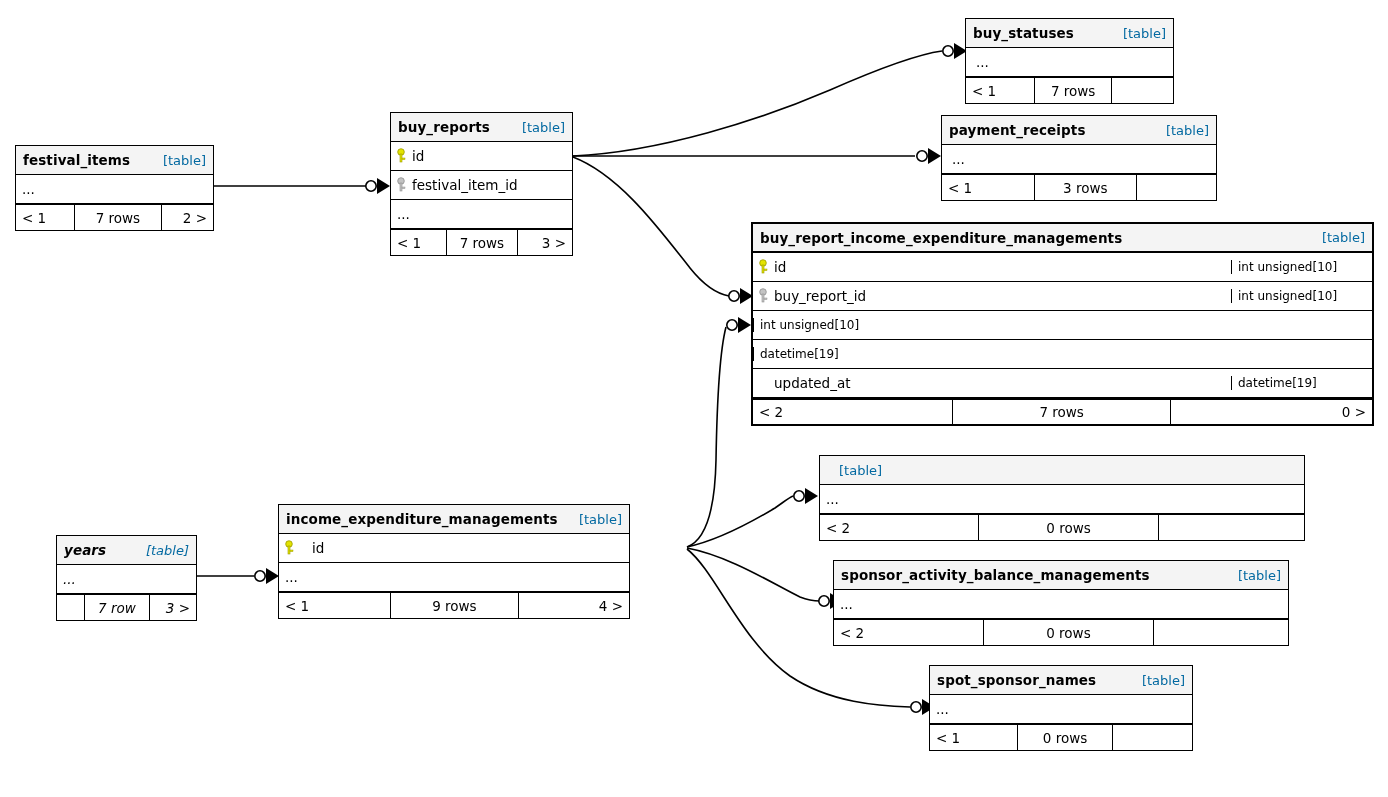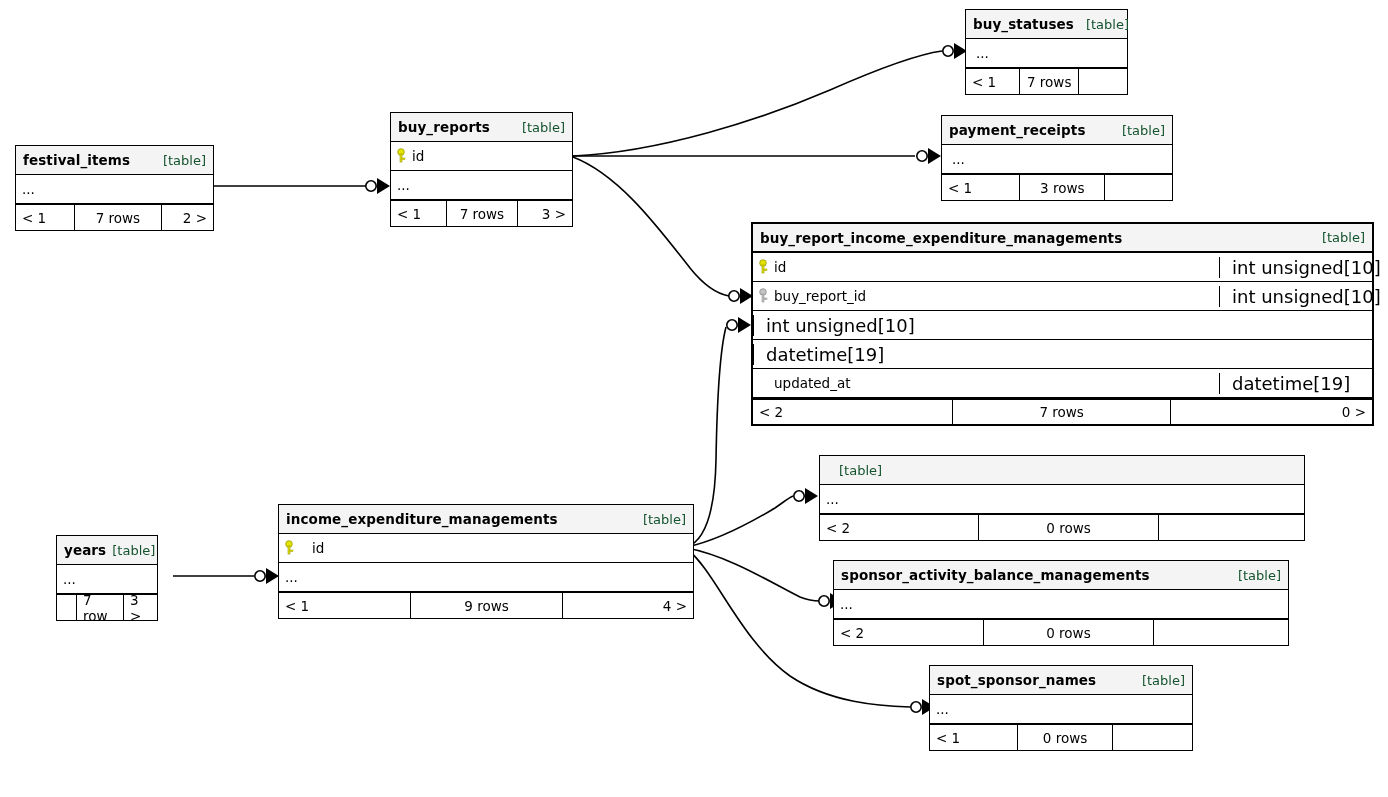--- a/index.html
+++ b/index.html
@@ -31,38 +31,38 @@
     display:flex;
     align-items:center;
     justify-content:space-between;
     padding:0 7px;
     box-sizing:border-box;
     height:29px;
     white-space:nowrap;
   }
   .thick > .tbl-header{border-bottom:2.5px solid #000000;}
   .tbl-name{font-weight:bold;font-size:13.5px;letter-spacing:0.1px;}
-  .tbl-tag{font-size:13px;font-weight:normal;color:#14532d;padding-left:12px;}
+  .tbl-tag{font-size:13px;font-weight:normal;color:#0369a1;padding-left:12px;}
 
   .tbl-row{
     display:flex;
     align-items:center;
     border-bottom:1px solid #000000;
     box-sizing:border-box;
     height:29px;
     white-space:nowrap;
   }
   .tbl-row:last-of-type{border-bottom:none;}
   .col-main{display:flex;align-items:center;flex:1 1 auto;padding:0 6px;min-width:0;overflow:hidden;}
   .col-type{
     border-left:1px solid #000000;
-    padding:0 12px;
+    padding:0 6px;
     flex:0 0 auto;
     display:flex;align-items:center;
-    font-size:18px;
+    font-size:12px;
   }
   .col-name{padding-left:4px;}
 
   .keyicon{width:11px;height:16px;display:inline-block;position:relative;flex:0 0 auto;}
   .keyicon svg{display:block;}
 
   .tbl-footer{
     display:flex;
     border-top:1px solid #000000;
     height:26px;
@@ -126,38 +126,38 @@
       <polygon points="928,148 941,156 928,164" fill="#000000"></polygon>
       <polygon points="740,288 753,296 740,304" fill="#000000"></polygon>
       <polygon points="738,317 751,325 738,333" fill="#000000"></polygon>
       <polygon points="266,568 279,576 266,584" fill="#000000"></polygon>
       <polygon points="805,488 818,496 805,504" fill="#000000"></polygon>
       <polygon points="830,593 843,601 830,609" fill="#000000"></polygon>
       <polygon points="922,699 935,707 922,715" fill="#000000"></polygon>
     </g>
   </svg>
 
-  <div class="table-node" style="left:965px;top:9px;width:163px;">
+  <div class="table-node" style="left:965px;top:18px;width:209px;">
     <div class="tbl-header">
       <span class="tbl-name">buy_statuses</span>
       <span class="tbl-tag">[table]</span>
     </div>
     <div class="tbl-row">
       <span class="col-main">
           <span class="col-name">...</span>
         </span>
     </div>
     <div class="tbl-footer">
       <span class="foot-cell foot-left" style="width:33.5%">&lt; 1</span>
       <span class="foot-cell foot-mid" style="width:37%">7 rows</span>
       <span class="foot-cell foot-right" style="width:29.5%"></span>
     </div>
   </div>
 
-  <div class="table-node" style="left:941px;top:115px;width:232px;">
+  <div class="table-node" style="left:941px;top:115px;width:276px;">
     <div class="tbl-header">
       <span class="tbl-name">payment_receipts</span>
       <span class="tbl-tag">[table]</span>
     </div>
     <div class="tbl-row">
       <span class="col-main">
           <span class="col-name">...</span>
         </span>
     </div>
     <div class="tbl-footer">
@@ -179,20 +179,32 @@
               <circle cx="4" cy="4" r="3.3" fill="#e3e300" stroke="#9a9a00" stroke-width="0.8"></circle>
               <rect x="3" y="6" width="2" height="8" fill="#e3e300" stroke="#9a9a00" stroke-width="0.6"></rect>
               <rect x="5" y="10" width="3" height="1.6" fill="#e3e300" stroke="#9a9a00" stroke-width="0.5"></rect>
             </svg>
         </span>
         <span class="col-name">id</span>
       </span>
     </div>
     <div class="tbl-row">
       <span class="col-main">
+        <span class="keyicon">
+          <svg width="11" height="16" viewBox="0 0 11 16">
+              <circle cx="4" cy="4" r="3.3" fill="#c3c3c3" stroke="#8f8f8f" stroke-width="0.8"></circle>
+              <rect x="3" y="6" width="2" height="8" fill="#c3c3c3" stroke="#8f8f8f" stroke-width="0.6"></rect>
+              <rect x="5" y="10" width="3" height="1.6" fill="#c3c3c3" stroke="#8f8f8f" stroke-width="0.5"></rect>
+            </svg>
+        </span>
+        <span class="col-name">festival_item_id</span>
+      </span>
+    </div>
+    <div class="tbl-row">
+      <span class="col-main">
           <span class="col-name" style="padding-left:0">...</span>
         </span>
     </div>
     <div class="tbl-footer">
       <span class="foot-cell foot-left" style="width:31%">&lt; 1</span>
       <span class="foot-cell foot-mid" style="width:39%">7 rows</span>
       <span class="foot-cell foot-right" style="width:30%">3 &gt;</span>
     </div>
   </div>
 
@@ -306,21 +318,21 @@
           <span class="col-name" style="padding-left:0">...</span>
         </span>
     </div>
     <div class="tbl-footer">
       <span class="foot-cell foot-left" style="width:33.5%">&lt; 1</span>
       <span class="foot-cell foot-mid" style="width:36.5%">0 rows</span>
       <span class="foot-cell foot-right" style="width:30%"></span>
     </div>
   </div>
 
-  <div class="table-node" style="left:278px;top:504px;width:416px;">
+  <div class="table-node" style="left:278px;top:504px;width:352px;">
     <div class="tbl-header">
       <span class="tbl-name">income_expenditure_managements</span>
       <span class="tbl-tag">[table]</span>
     </div>
     <div class="tbl-row">
       <span class="col-main">
         <span class="keyicon">
           <svg width="11" height="16" viewBox="0 0 11 16">
               <circle cx="4" cy="4" r="3.3" fill="#e3e300" stroke="#9a9a00" stroke-width="0.8"></circle>
               <rect x="3" y="6" width="2" height="8" fill="#e3e300" stroke="#9a9a00" stroke-width="0.6"></rect>
@@ -335,21 +347,21 @@
           <span class="col-name" style="padding-left:0">...</span>
         </span>
     </div>
     <div class="tbl-footer">
       <span class="foot-cell foot-left" style="width:32%">&lt; 1</span>
       <span class="foot-cell foot-mid" style="width:36.5%">9 rows</span>
       <span class="foot-cell foot-right" style="width:31.5%">4 &gt;</span>
     </div>
   </div>
 
-  <div class="table-node" style="left:56px;top:535px;width:102px;">
+  <div class="table-node" style="left:56px;top:535px;width:141px;font-style:italic;">
     <div class="tbl-header">
       <span class="tbl-name">years</span>
       <span class="tbl-tag" style="padding-left:6px">[table]</span>
     </div>
     <div class="tbl-row">
       <span class="col-main">
           <span class="col-name" style="padding-left:0">...</span>
         </span>
     </div>
     <div class="tbl-footer">

